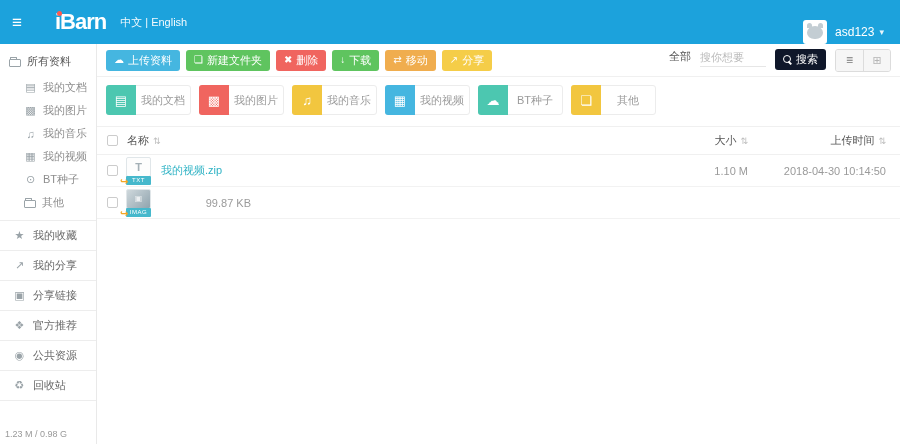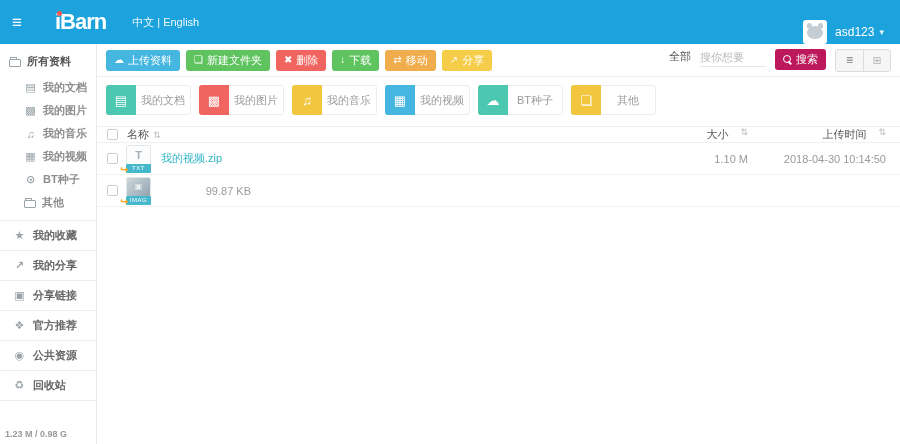--- a/index.html
+++ b/index.html
@@ -5,32 +5,32 @@
   * { box-sizing: border-box; margin: 0; padding: 0; }
   html,body { width:900px; height:444px; overflow:hidden; }
   body { font-family:"Liberation Sans","DejaVu Sans",sans-serif; background:#fff; font-size:12px; }
   .app { width:900px; height:444px; display:flex; flex-direction:column; }
 
   
   .topbar { flex:0 0 33px; background:#1ca2dc; display:flex; align-items:center; color:#fff; }
   .burger { font-size:17px; margin:0 13px 0 12px; cursor:pointer; line-height:1; }
   .logo { position:relative; font-size:22px; font-weight:bold; letter-spacing:-1px; margin-left:20px; cursor:pointer; line-height:1; }
   .logo-dot { position:absolute; left:2px; top:0px; width:5px; height:5px; border-radius:50%; background:#ff5a4e; }
-  .lang { font-size:11px; margin-left:26px; opacity:.95; cursor:pointer; }
+  .lang { font-size:11px; margin-left:14px; opacity:.95; cursor:pointer; }
   .tb-spacer { flex:1; }
   .user { display:flex; align-items:center; margin-right:16px; font-size:12px; cursor:pointer;margin-top:20px; }
   .avatar { width:24px; height:24px; background:#fff; border-radius:3px; margin-right:8px; display:flex; align-items:center; justify-content:center; }
   .avatar-face { width:16px; height:13px; background:#c3cdd3; border-radius:50% 50% 46% 46%; position:relative; }
   .avatar-face::before, .avatar-face::after { content:''; position:absolute; top:-3px; width:5px; height:5px; background:#c3cdd3; border-radius:50% 50% 0 0; }
   .avatar-face::before { left:0; } .avatar-face::after { right:0; }
   .caret { font-size:9px; margin-left:5px; opacity:.9; }
 
   
   .bodyrow { flex:1; display:flex; min-height:0; }
-  .sidebar { flex:0 0 97px; width:97px; border-right:1px solid #e9e9e9; position:relative; color:#666;font-weight:bold; }
+  .sidebar { flex:0 0 97px; width:97px; border-right:1px solid #e9e9e9; position:relative; color:#666; }
   .main { flex:1; display:flex; flex-direction:column; min-width:0; }
 
   
   .side-root { display:flex; align-items:center; gap:6px; padding:10px 0 7px 9px; font-size:11px; color:#555; cursor:pointer; }
   .side-sub .item { display:flex; align-items:center; gap:6px; padding:4px 0 4px 24px; font-size:11px; color:#8d8d8d; cursor:pointer; }
   .side-list { margin-top:6px; }
   .side-list .item { display:flex; align-items:center; gap:7px; padding:7px 0 7px 13px; border-top:1px solid #ededed; font-size:11px; color:#666; cursor:pointer; }
   .side-list .item:last-child { border-bottom:1px solid #ededed; }
   .sicon { width:13px; text-align:center; color:#9aa3a8; font-size:11px; flex:0 0 13px; }
   .cssfolder { position:relative; width:12px; height:8px; border:1px solid #9aa3a8; border-radius:1px; flex:0 0 12px; margin-top:2px; }
@@ -38,42 +38,42 @@
   .storage { position:absolute; left:5px; bottom:5px; font-size:9px; color:#999; }
 
   
   .toolbar { flex:0 0 33px; display:flex; align-items:center; gap:6px; padding:0 9px; border-bottom:1px solid #f0f0f0; }
   .btn { height:21px; display:inline-flex; align-items:center; gap:4px; padding:0 8px; border-radius:3px; color:#fff; font-size:11px; cursor:pointer; white-space:nowrap; }
   .btn .bicon { font-size:10px; line-height:1; }
   .tright { margin-left:auto; display:flex; gap:9px; }
   .filter { font-size:11px; color:#555; cursor:pointer; }
   .search-input { border:none; border-bottom:1px solid #e6e6e6; font-size:11px; width:66px; height:18px; outline:none; color:#333; background:transparent; font-family:inherit; }
   .search-input::placeholder { color:#bbb; }
-  .btn-search { background:#be185d; }
+  .btn-search { background:#0f172a; }
   .mag { position:relative; width:9px; height:9px; display:inline-block; }
   .mag::before { content:''; position:absolute; top:0; left:0; width:6px; height:6px; border:1.5px solid #fff; border-radius:50%; }
   .mag::after { content:''; position:absolute; width:4px; height:1.5px; background:#fff; transform:rotate(45deg); left:5px; top:7px; }
   .viewgroup { display:flex; border:1px solid #dcdcdc; border-radius:3px; overflow:hidden; }
   .viewbtn { width:27px; height:21px; display:flex; align-items:center; justify-content:center; background:#f6f6f6; color:#777; font-size:12px; cursor:pointer; }
   .viewbtn + .viewbtn { border-left:1px solid #dcdcdc; color:#b5b5b5; font-size:11px; }
 
   
   .cats { display:flex; gap:8px; padding:8px 9px 7px; }
   .cat { display:flex; align-items:center; width:85px; height:30px; border:1px solid #ececec; border-radius:3px; background:#fff; cursor:pointer; }
   .cat-icon { width:30px; height:30px; flex:0 0 30px; margin:-1px 0 -1px -1px; border-radius:3px 0 0 3px; display:flex; align-items:center; justify-content:center; color:#fff; font-size:13px; }
   .cat-label { flex:1; text-align:center; font-size:11px; color:#9a9a9a; }
 
   
-  .thead { display:flex; align-items:center; height:17px; margin-top:4px; border-top:1px solid #f0f0f0; border-bottom:1px solid #f0f0f0; color:#555; padding:0 10px; font-size:11px; }
+  .thead { display:flex; align-items:center; height:29px; margin-top:4px; border-top:1px solid #f0f0f0; border-bottom:1px solid #f0f0f0; color:#555; padding:0 10px; font-size:11px; }
   .checkbox { width:11px; height:11px; border:1px solid #ccc; border-radius:2px; background:#fff; flex:0 0 11px; cursor:pointer; }
   .hname { margin-left:9px; display:flex; align-items:center; gap:4px; flex:1; }
   .sort { color:#bdbdbd; font-size:9px; cursor:pointer; }
   .hsize, .hsizeval { width:100px; text-align:right; }
   .htime, .htimeval { width:138px; text-align:right; margin-right:4px; }
-  .hsize, .htime { display:flex; justify-content:flex-end; gap:12px; align-items:flex-start; }
+  .hsize, .htime { display:flex; justify-content:flex-end; gap:4px; align-items:center; }
   .row { display:flex; align-items:center; height:32px; border-bottom:1px solid #f2f2f2; padding:0 10px; font-size:11px; }
   .fileicon { width:25px; height:28px; margin-left:8px; position:relative; flex:0 0 25px; }
   .fi-body { position:absolute; left:0; right:0; top:0; bottom:8px; background:#fdfdfd; border:1px solid #e0e6e9; border-radius:2px; display:flex; align-items:center; justify-content:center; font-size:11px; color:#a4b0b6; font-weight:bold; }
   .fi-body.thumb { background:linear-gradient(135deg,#cfd8dc 0%,#90a4ae 100%); color:#eceff1; font-size:8px; }
   .fi-badge { position:absolute; left:0; right:0; bottom:0; height:9px; background:#46b8cc; color:#fff; font-size:6px; letter-spacing:.5px; display:flex; align-items:center; justify-content:center; border-radius:1px; }
   .fi-share { position:absolute; left:-6px; bottom:-2px; color:#f5a623; font-size:10px; font-weight:bold; line-height:1; }
   .fname { margin-left:10px; color:#2fb3c5; cursor:pointer; flex:1; white-space:nowrap; overflow:hidden; text-overflow:ellipsis; }
   .hsizeval, .htimeval { color:#9a9a9a; }
 </style>
 </head>

